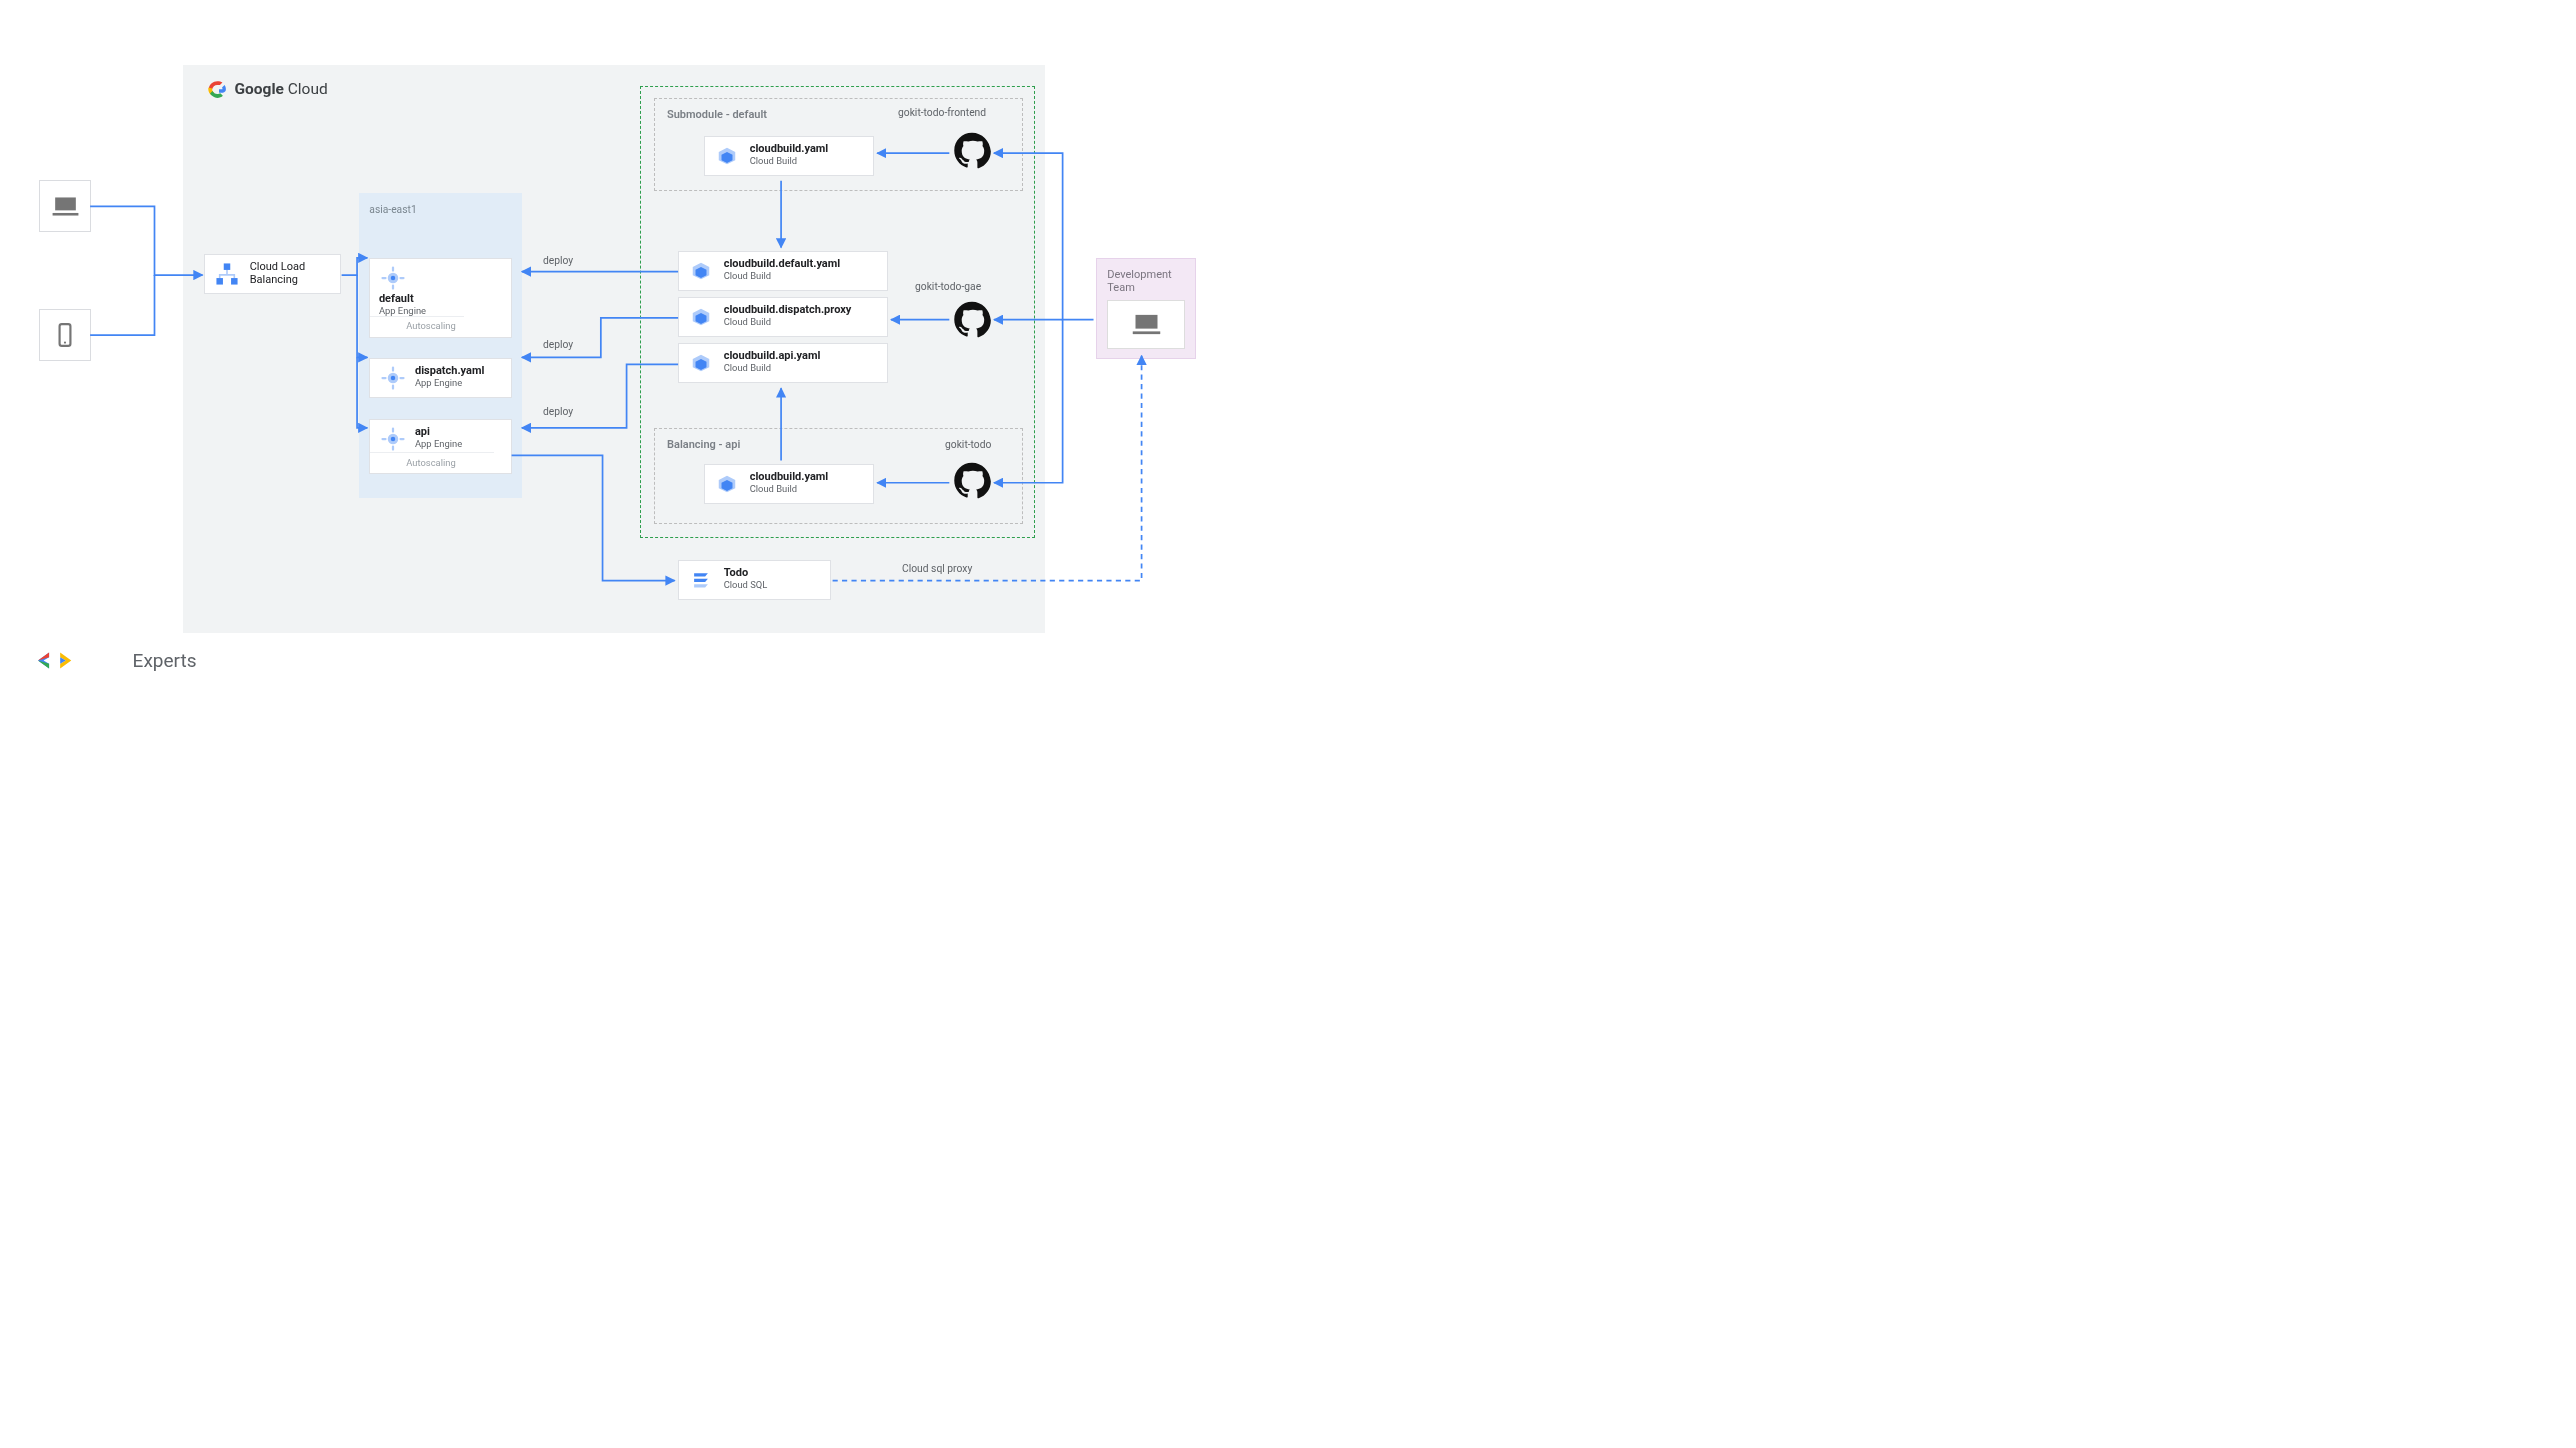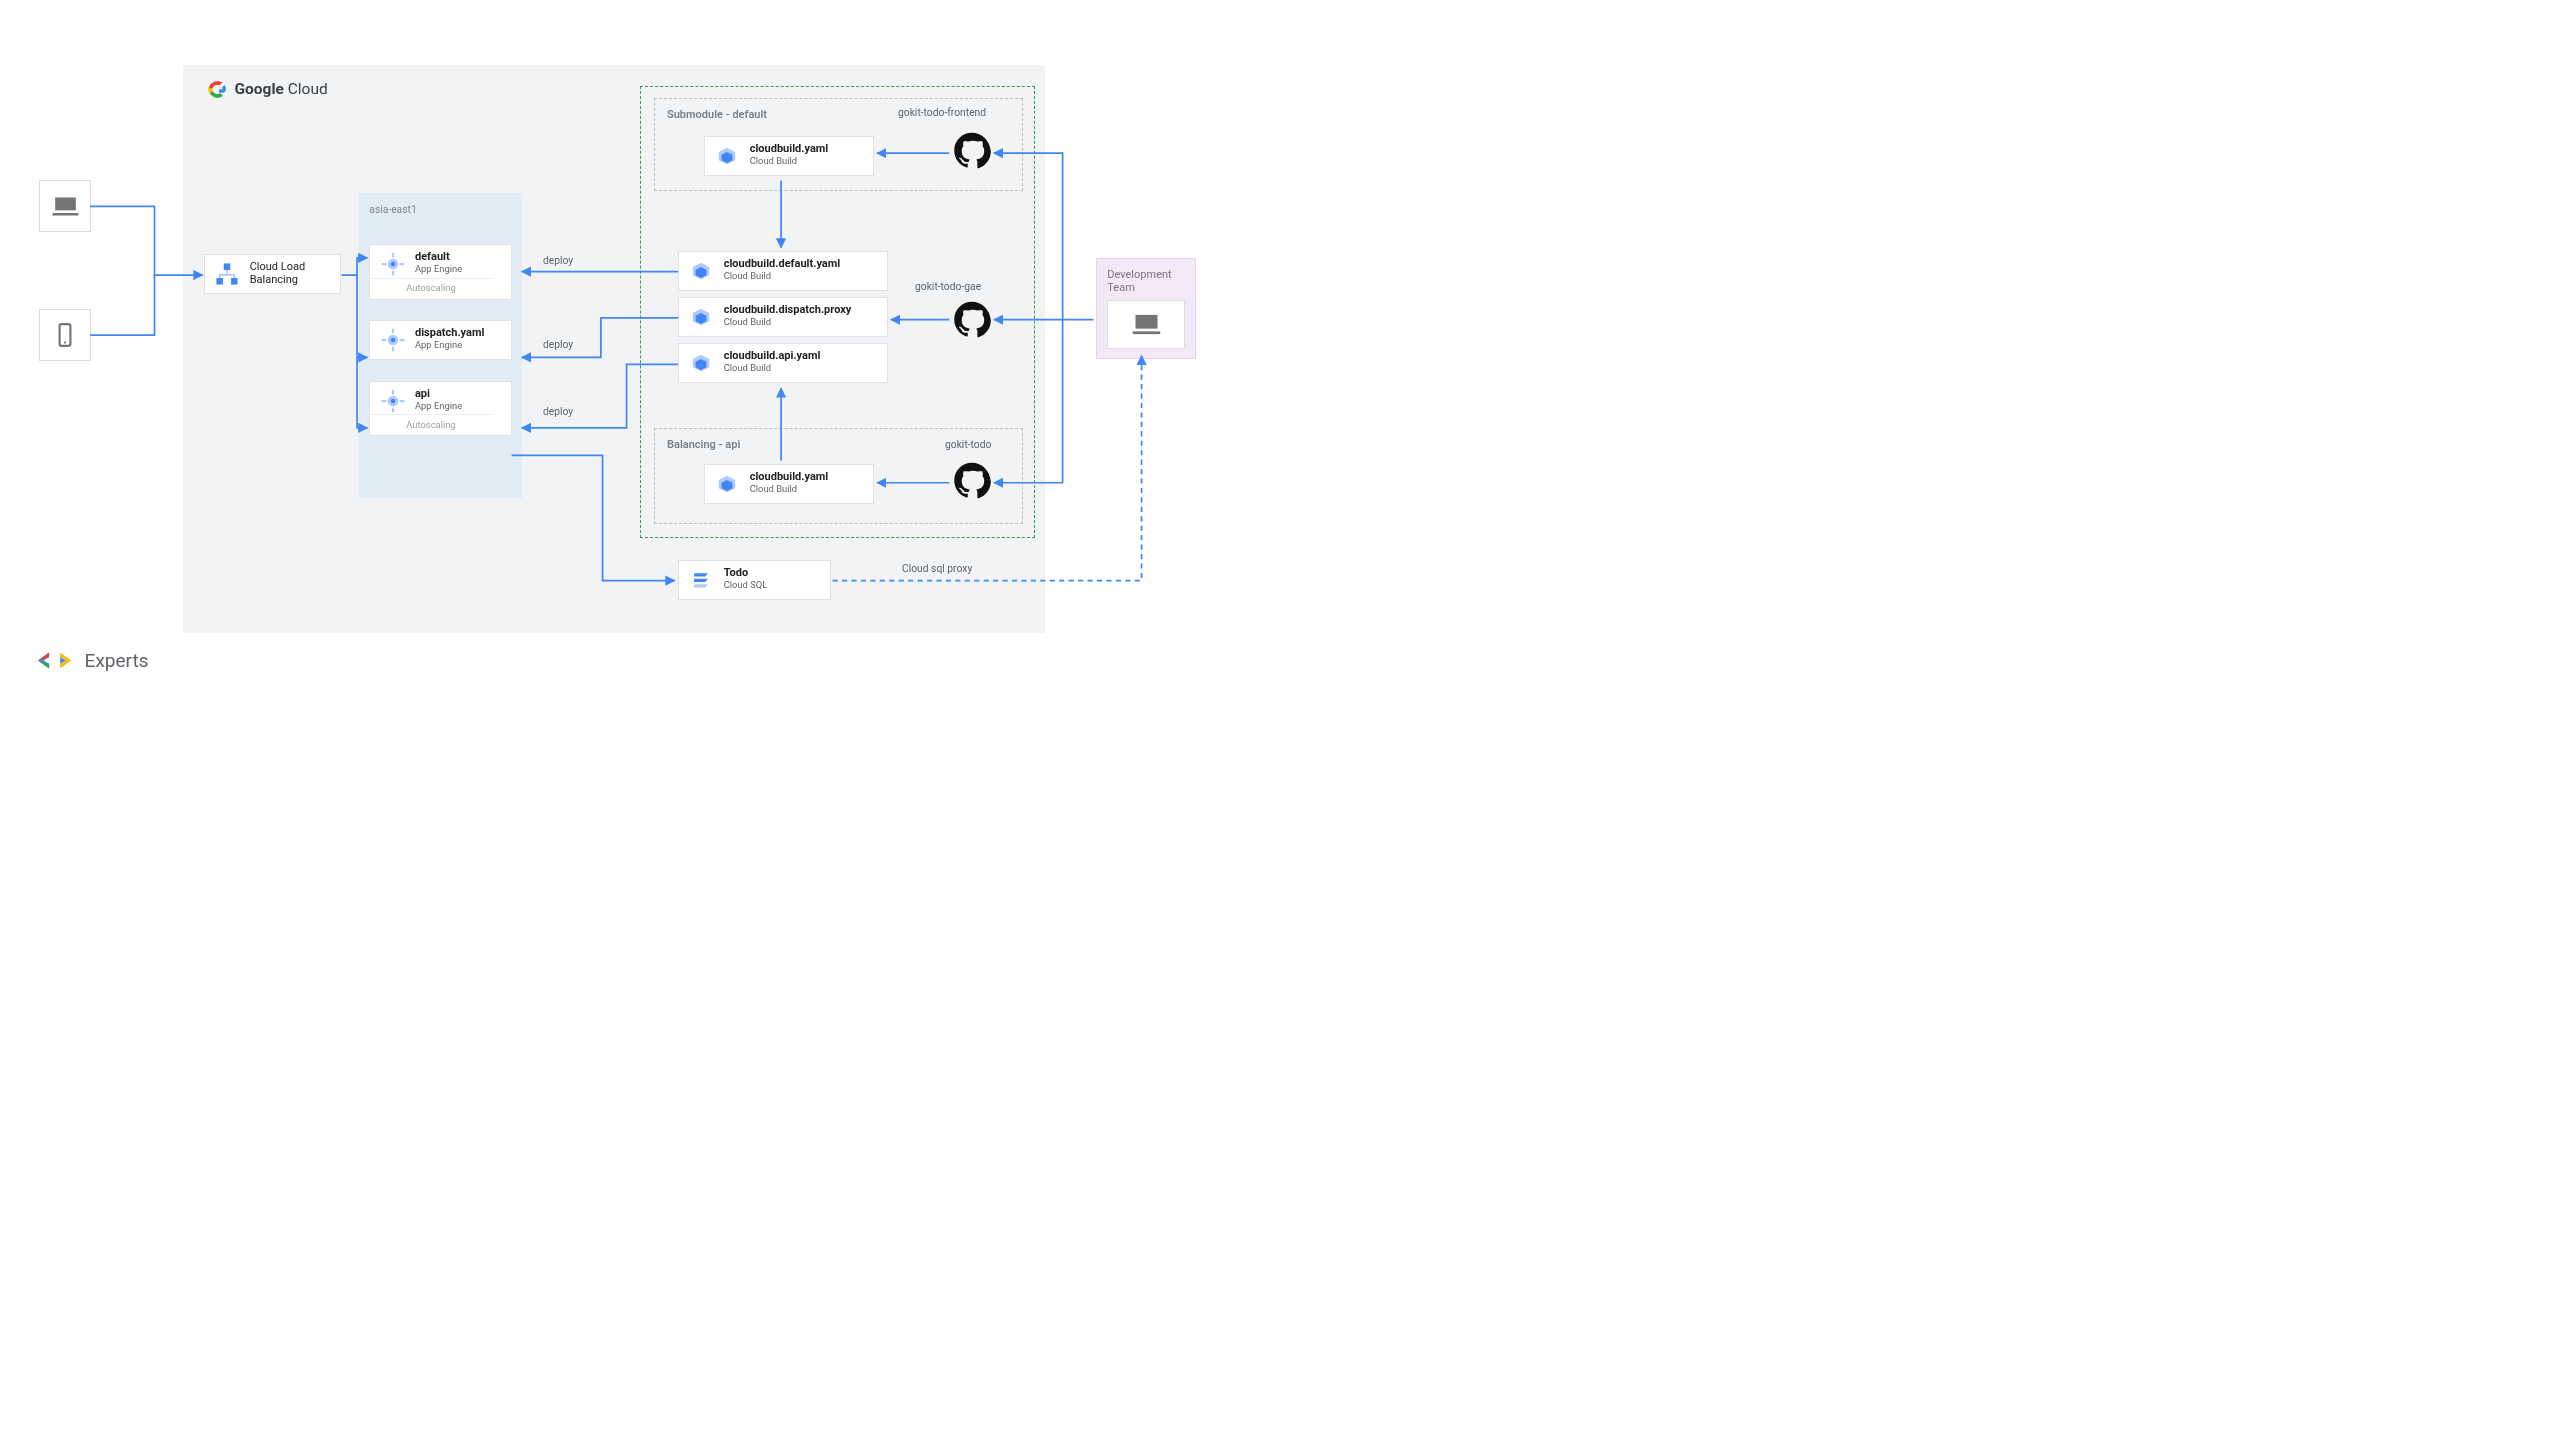--- a/index.html
+++ b/index.html
@@ -89,21 +89,21 @@
     background: #f3e8f5;
     border: 0.9px solid #e6d2ea;
     color: #7b7580;
     padding: 8.6px 10.3px;
   }
   
   .experts {
     position: absolute;
     left: 38px; bottom: 24px;
     display: flex; align-items: center;
-    font-size: 19px; color: #5f6368;
+    font-size: 19px; color: #5f6368; gap: 48px;
   }
   .experts svg { margin-right: 8.6px; }
   
   svg.overlay { position: absolute; left: 0; top: 0; width: 1236px; height: 696px; pointer-events: none; }
 </style>
 </head>
 <body>
 
 <svg width="0" height="0" style="position:absolute">
   <defs>
@@ -194,21 +194,21 @@
     </div>
   <div>
     <div class="title" style="font-weight:400">Cloud Load</div>
     <div class="title" style="font-weight:400">Balancing</div>
   </div>
 </div>
 
 <div class="region">
   <div class="region-label">asia-east1</div>
 
-  <div class="node" style="margin-top:28px; flex-wrap:wrap;">
+  <div class="node" style="margin-top:42px; flex-wrap:wrap;flex-direction:column;">
     <div class="icon">
         <svg width="24" height="24" viewBox="0 0 28 28">
           <use href="#ic-ae"></use>
         </svg>
       </div>
     <div style="flex:1">
       <div class="title">default</div>
       <div class="sub">App Engine</div>
     </div>
     <div class="autoscale" style="flex-basis:100%">Autoscaling</div>

